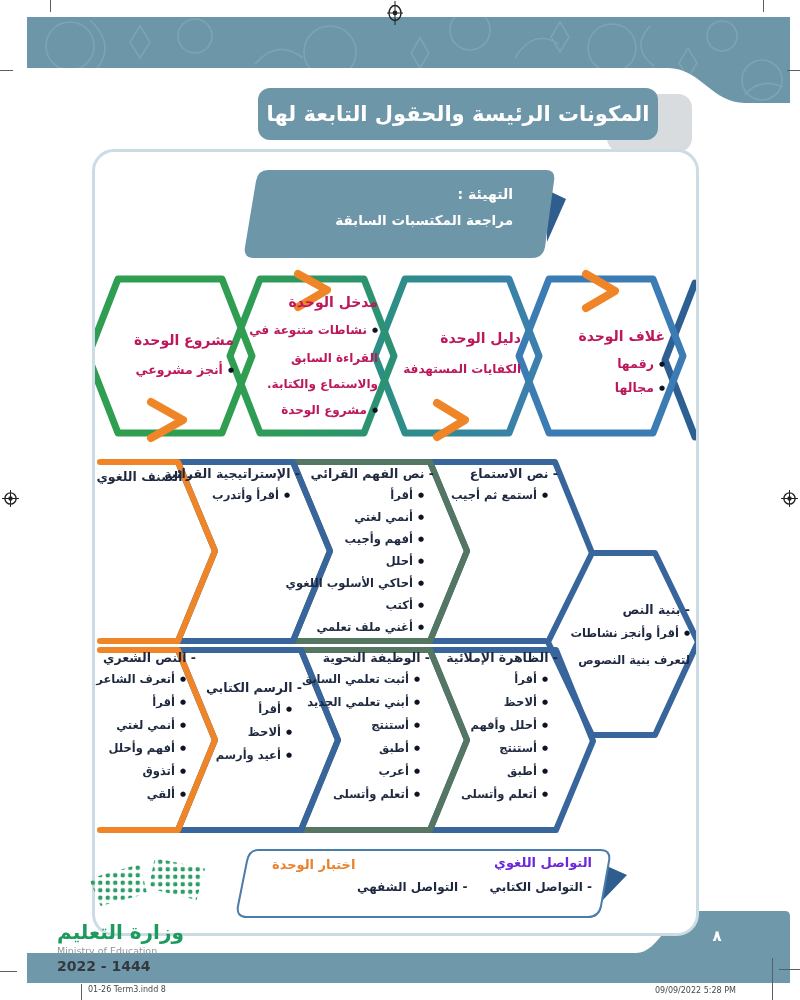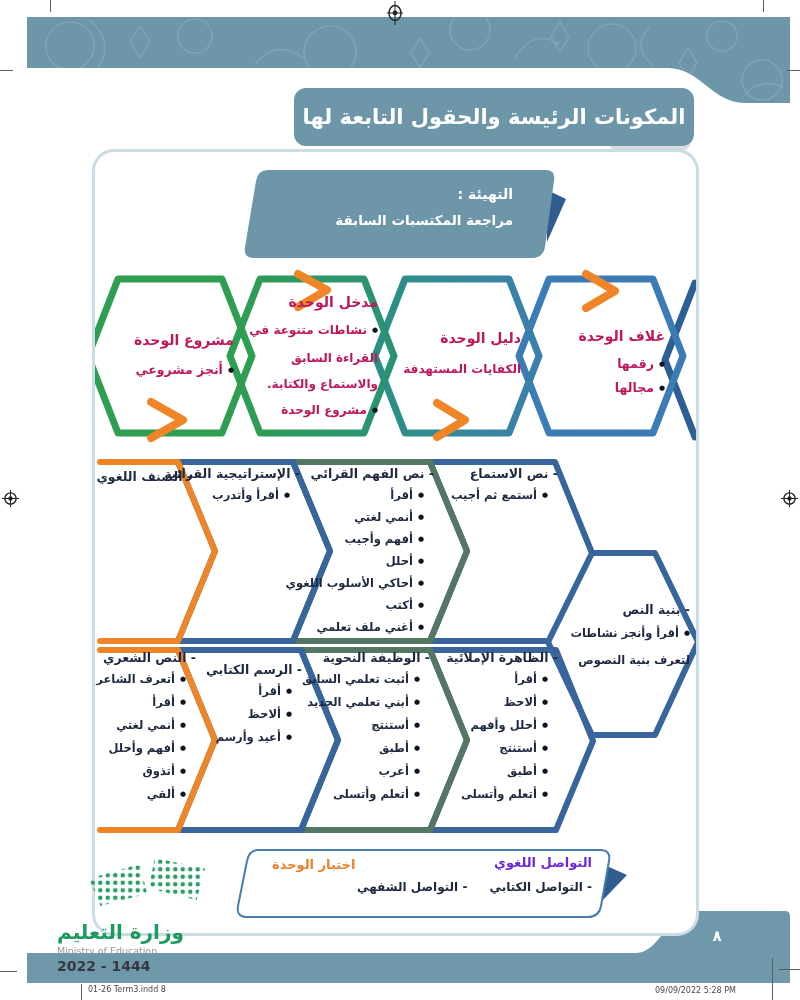--- a/index.html
+++ b/index.html
@@ -10,22 +10,22 @@
   #bg-svg{position:absolute;left:0;top:0;z-index:0;}
   #container{position:absolute;left:92px;top:149px;width:607px;height:787px;
              box-sizing:border-box;border:3px solid #ccdce4;border-radius:22px;
              background:#fff;overflow:hidden;z-index:1;}
   #diagram-svg{position:absolute;left:-3px;top:-3px;}
   #overlay-svg{position:absolute;left:0;top:0;z-index:2;pointer-events:none;}
   .txt{position:absolute;z-index:3;direction:rtl;color:#1e2940;}
   
   .title-tab{position:absolute;left:607px;top:94px;width:85px;height:58px;border-radius:14px;
              background:#d8dcde;z-index:1;}
-  .title-bar{position:absolute;left:258px;top:88px;width:400px;height:58px;border-radius:12px;
-             background:#6d96a9;z-index:2;display:flex;align-items:center;justify-content:center;margin-left:36px;}
+  .title-bar{position:absolute;left:258px;top:88px;width:400px;height:52px;border-radius:12px;
+             background:#6d96a9;z-index:2;display:flex;align-items:center;justify-content:center;}
   .title-bar span{color:#fff;font-weight:bold;font-size:21px;direction:rtl;}
   
   .intro-line1{right:287px;top:186px;font-size:14px;font-weight:bold;color:#fff;text-align:right;}
   .intro-line2{right:287px;top:212px;font-size:13.5px;font-weight:bold;color:#fff;text-align:right;}
   
   .hexv{position:absolute;z-index:3;direction:rtl;text-align:right;color:#be185d;font-weight:bold;}
   .hexv .ht{font-size:14px;}
   .hexv .hi{font-size:12.5px;}
   
   .seg{position:absolute;z-index:3;direction:rtl;text-align:right;color:#1e2940;font-weight:bold;}
@@ -244,21 +244,21 @@
     <div class="st">- الوظيفة النحوية</div>
     <ul class="blist">
       <li>أثبت تعلمي السابق</li>
       <li>أبني تعلمي الجديد</li>
       <li>أستنتج</li>
       <li>أطبق</li>
       <li>أعرب</li>
       <li>أتعلم وأتسلى</li>
     </ul>
   </div>
-  <div class="seg" style="right:498px;top:662px;margin-left:48px;">
+  <div class="seg" style="right:498px;top:680px;margin-left:48px;">
     <div class="st">- الرسم الكتابي</div>
     <ul class="blist">
       <li>أقرأ</li>
       <li>ألاحظ</li>
       <li>أعيد وأرسم</li>
     </ul>
   </div>
   <div class="seg" style="right:604px;top:650px;">
     <div class="st">- النص الشعري</div>
     <ul class="blist">

